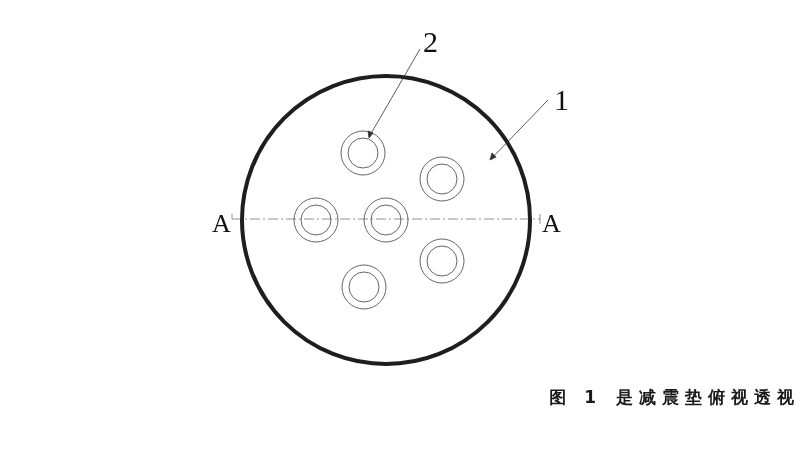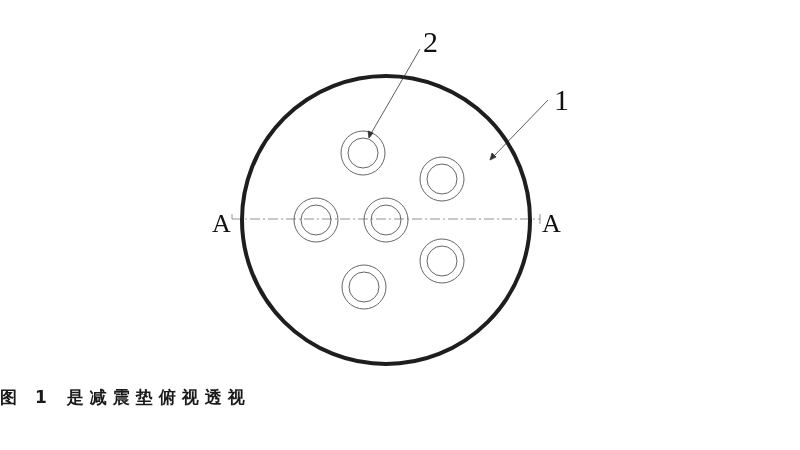--- a/index.html
+++ b/index.html
@@ -1,20 +1,20 @@
 <!DOCTYPE html>
 <html><head>
   <meta charset="utf-8">
   <style>
     html, body { margin: 0; padding: 0; background: #ffffff; }
     body { width: 800px; height: 450px; position: relative; overflow: hidden; }
     #fig { position: absolute; left: 0; top: 0; width: 800px; height: 450px; }
     .label-serif { font-family: "Liberation Serif", "DejaVu Serif", serif; fill: #111; }
     .caption {
-      position: absolute; left: 0; top: 386px; width: 800px; text-align: left;
+      position: absolute; left: 0; top: 386px; width: 800px; text-align: right;
       font-family: "DejaVu Sans", "Liberation Sans", sans-serif;
       font-weight: bold; font-size: 17px; color: #1a1a1a; letter-spacing: 6px;
     }
     .caption .fig-num { margin-right: 14px; }
   </style>
 </head>
 <body>
 
 <svg id="fig" viewBox="0 0 800 450" xmlns="http://www.w3.org/2000/svg">
 

